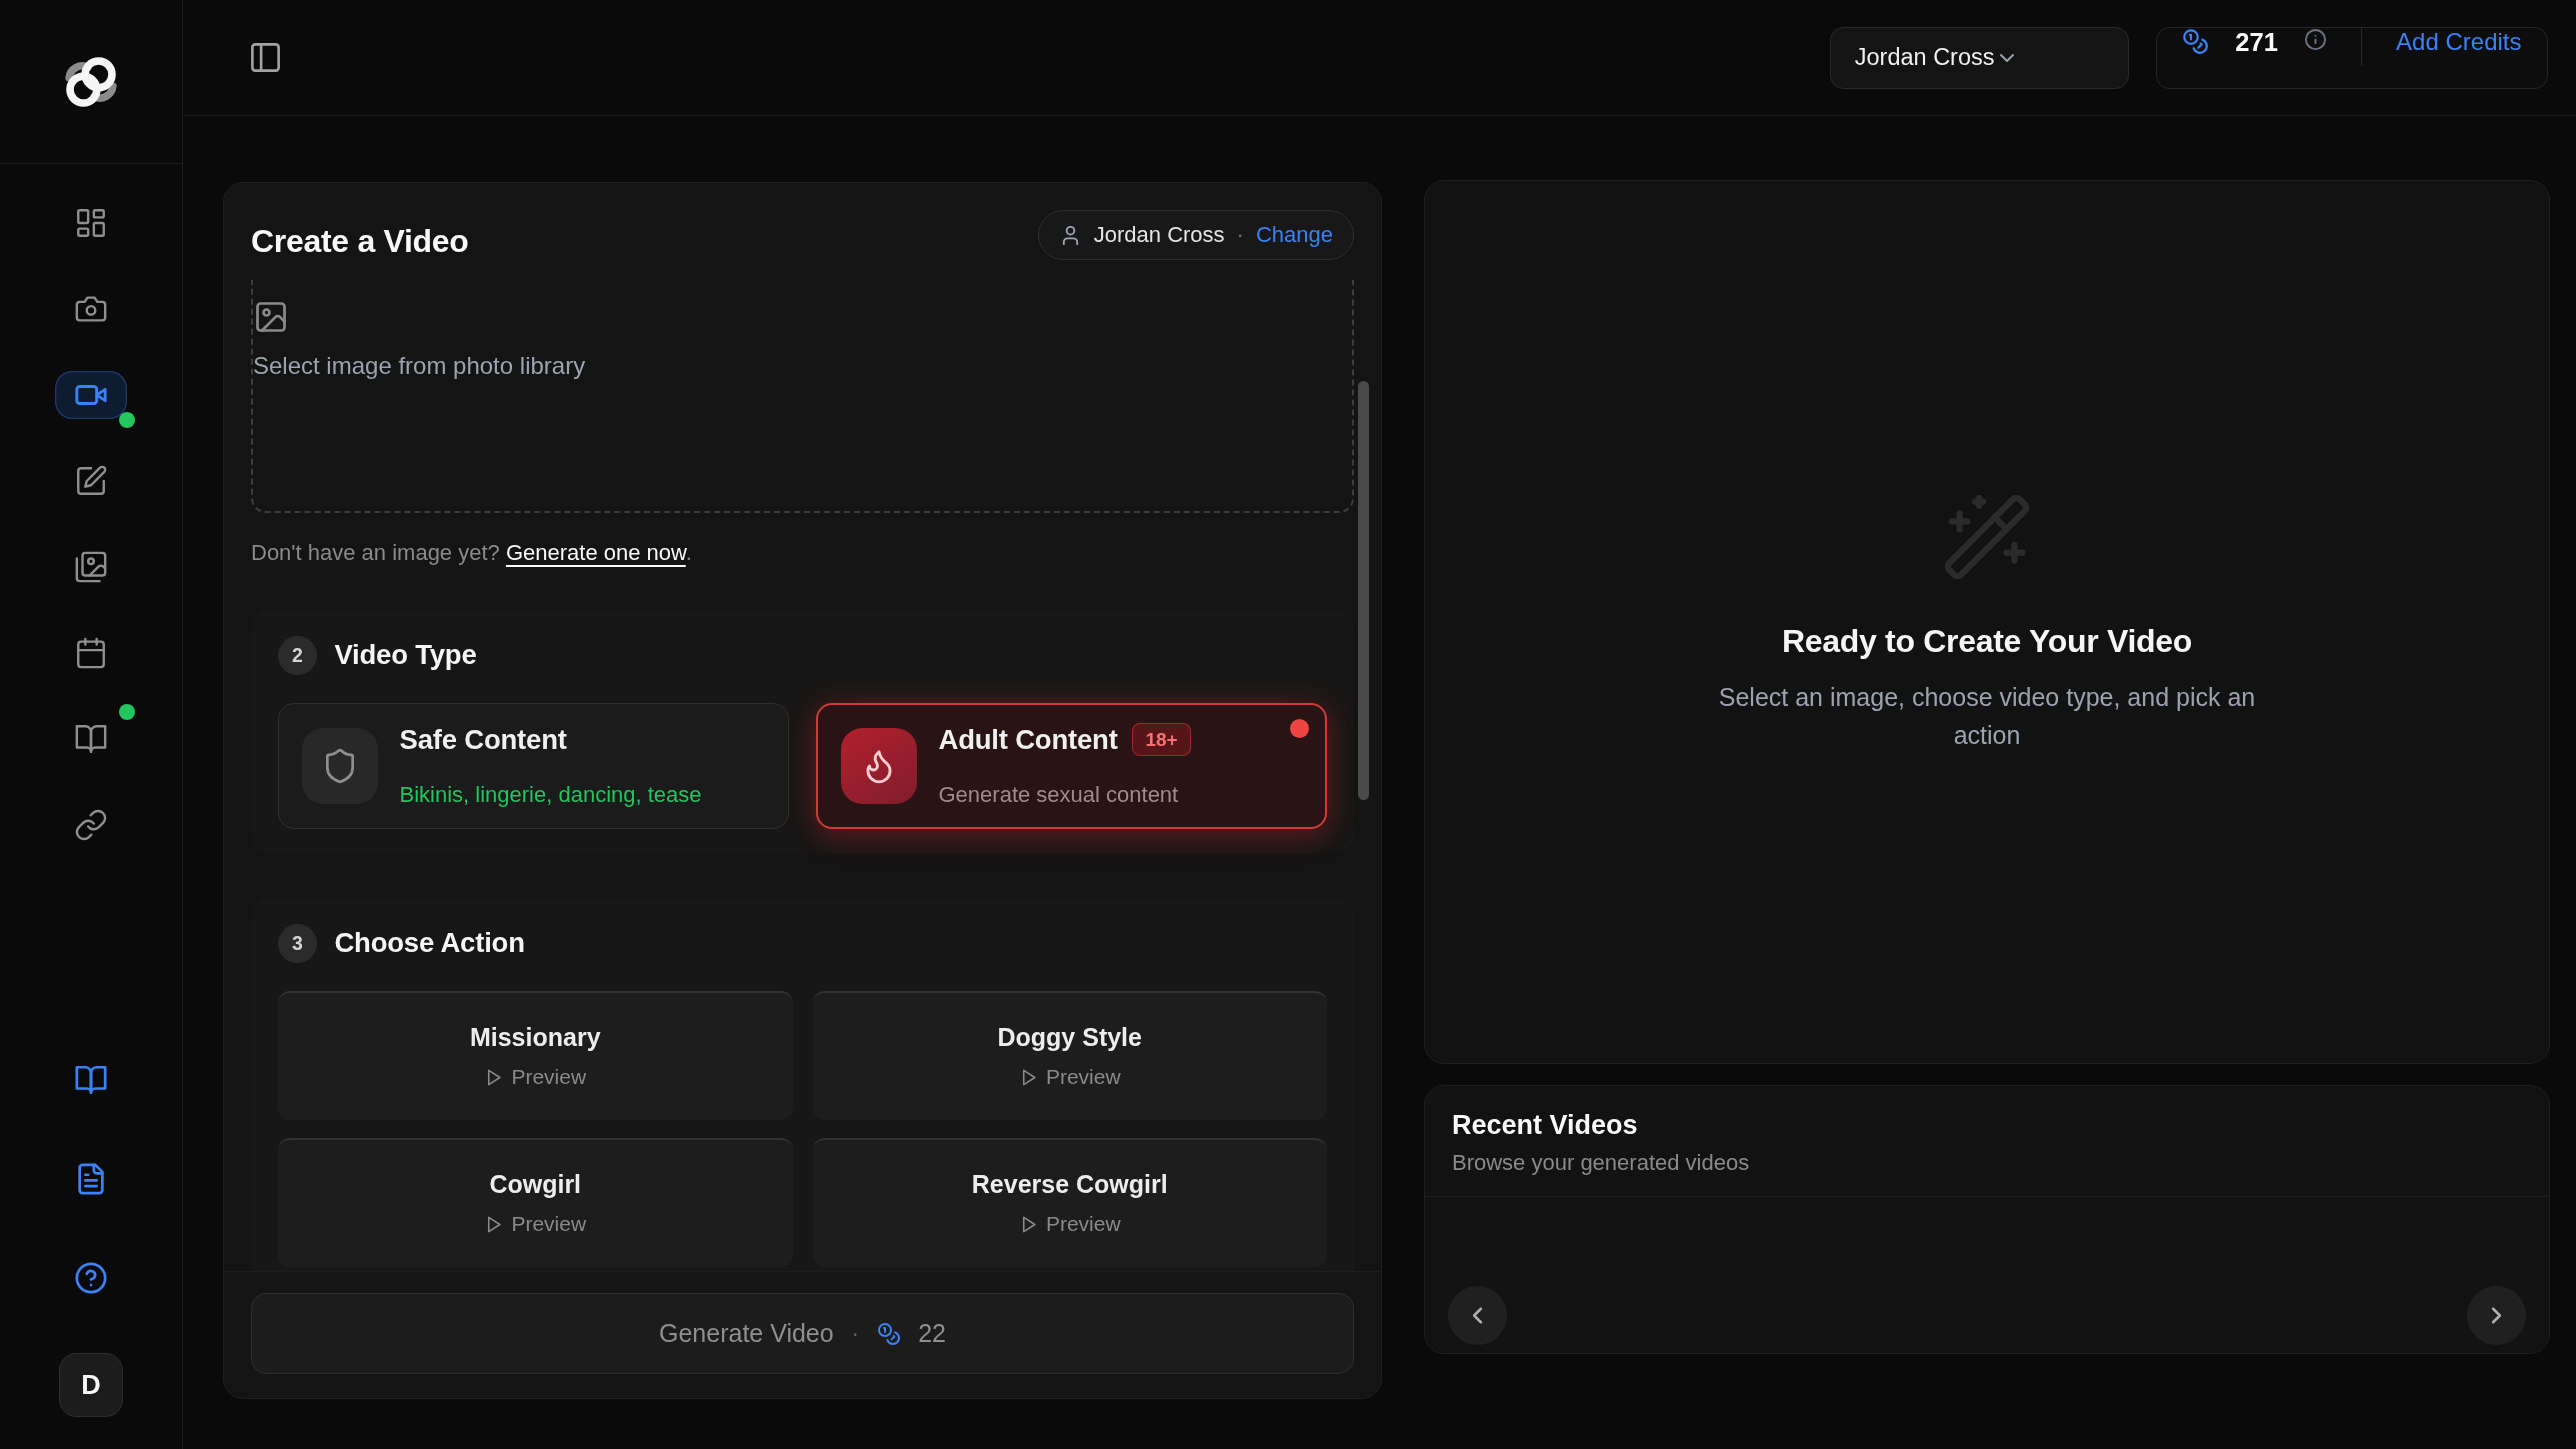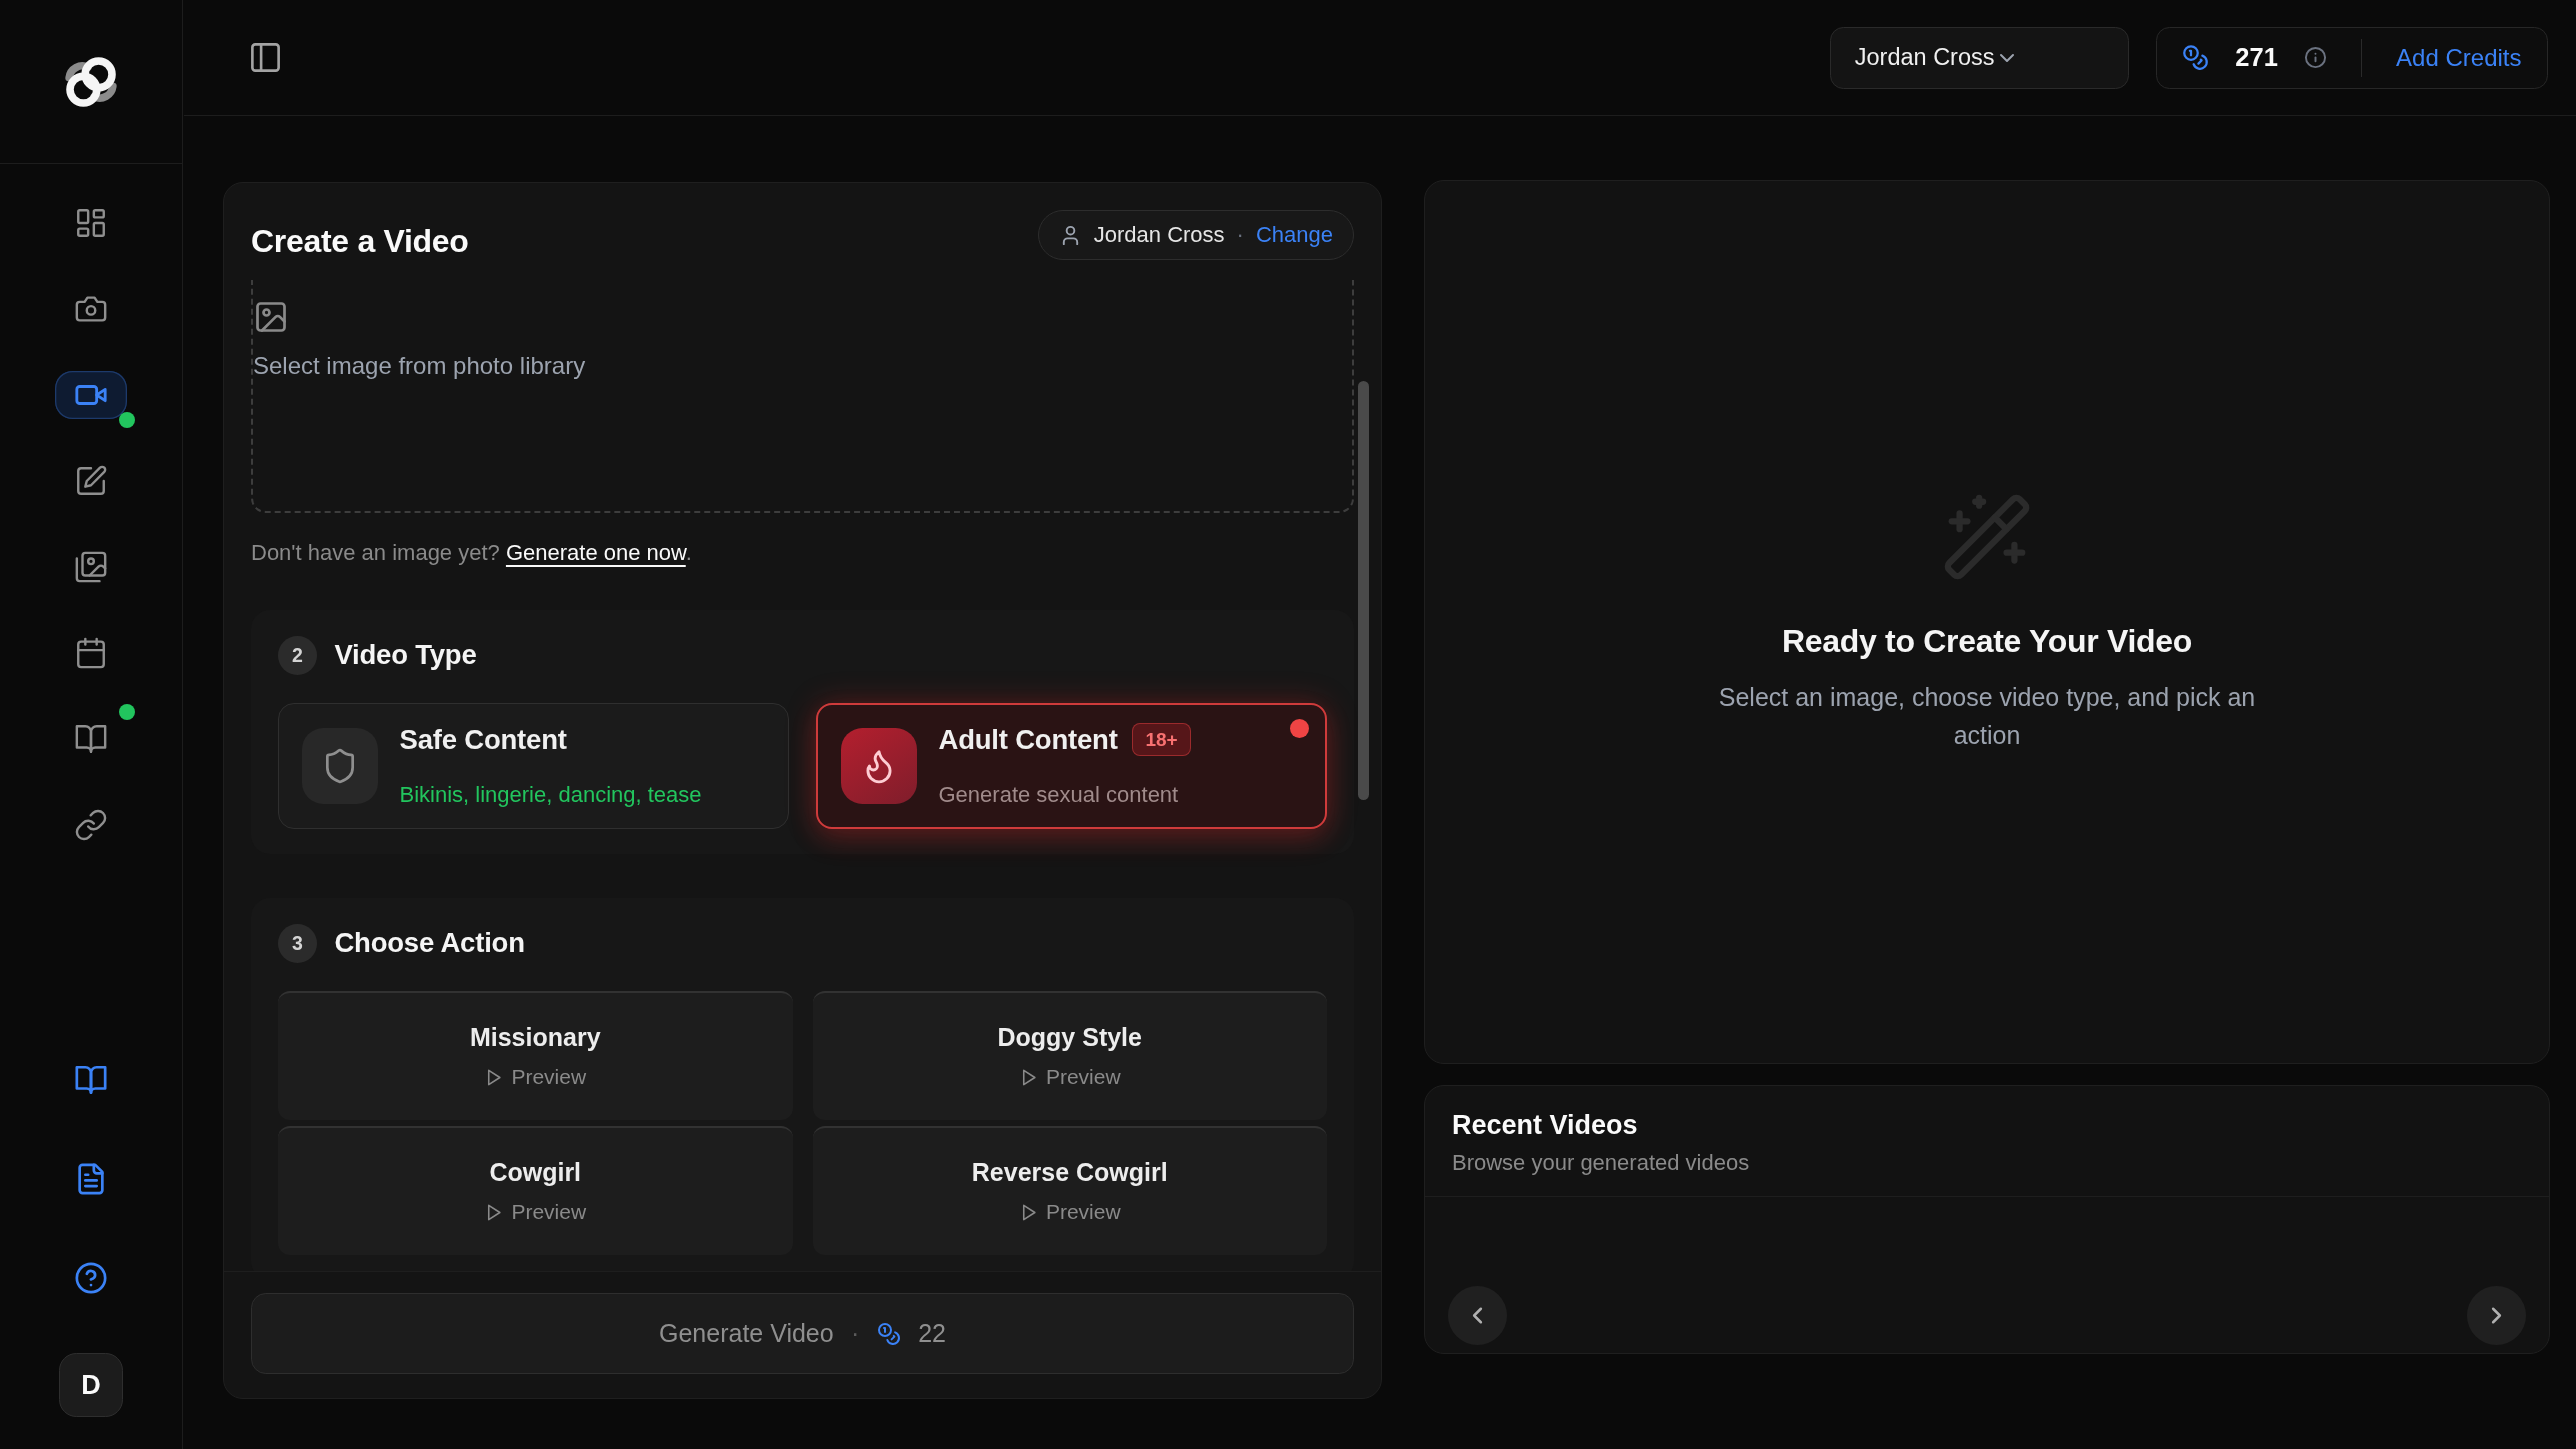--- a/index.html
+++ b/index.html
@@ -47,21 +47,21 @@
   .toggle-btn svg { width:35px; height:35px; }
   .topbar-right { margin-left:auto; display:flex; align-items:center; gap:27px; }
   .account-pill {
     width:299px; height:62px; background:#141414; border:1.3px solid #2a2a2a; border-radius:13.4px;
     display:flex; align-items:center; padding:0 24px; cursor:pointer;
   }
   .account-pill .name { font-size:23.5px; color:#f0f0f0; }
   .account-pill svg { width:24px; height:24px; color:#9ca3af; margin-left:auto; }
   .credits-pill {
     height:62px; background:#0d0d0d; border:1.3px solid #272727; border-radius:13.4px;
-    display:flex; align-items:center; padding:0 25.5px; gap:26px;
+    display:flex; padding:0 25.5px; gap:26px;
   }
   .coins-icon { color:#3b82f6; }
   .credits-pill .count { font-size:25.5px; font-weight:bold; color:#fafafa; }
   .info-icon { color:#6b7280; cursor:pointer; }
   .credits-divider { width:1.3px; height:38px; background:#2a2a2a; margin:0 8px; }
   .add-credits { font-size:24px; color:#3b82f6; cursor:pointer; }
 
   
   .create-panel {
     position:absolute; left:223px; top:182px; width:1159px; height:1217px;
@@ -123,21 +123,21 @@
   .vt-title-row { display:flex; align-items:center; gap:14.8px; }
   .vt-title { font-size:27.5px; font-weight:600; color:#f0f0f0; letter-spacing:-0.2px; }
   .age-badge {
     font-size:19px; font-weight:bold; color:#f87171; background:rgba(190,30,40,0.30);
     border:1.3px solid rgba(239,68,68,0.45); border-radius:8px; padding:4.7px 12px;
   }
   .vt-sub { font-size:22px; color:#22c55e; }
   .vt-card.adult .vt-sub { color:#a08b8b; }
   .red-dot { position:absolute; top:14.8px; right:16px; width:19px; height:19px; border-radius:50%; background:#ef4444; }
 
-  .action-grid { display:grid; grid-template-columns:1fr 1fr; gap:6px 20px; margin-top:28px; }
+  .action-grid { display:grid; grid-template-columns:1fr 1fr; gap:18px 20px; margin-top:28px; }
   .action-card {
     height:129px; background:#1d1d1d; border-radius:12px; border-top:2px solid #323232;
     display:flex; flex-direction:column; align-items:center; justify-content:center; gap:13.4px; cursor:pointer;
   }
   .action-title { font-size:25px; font-weight:bold; color:#ededed; }
   .preview-row { display:flex; align-items:center; gap:8px; color:#8a8a8a; cursor:pointer; }
   .preview-row svg { width:19px; height:19px; }
   .preview-label { font-size:21px; }
 
   .scroll-thumb {

